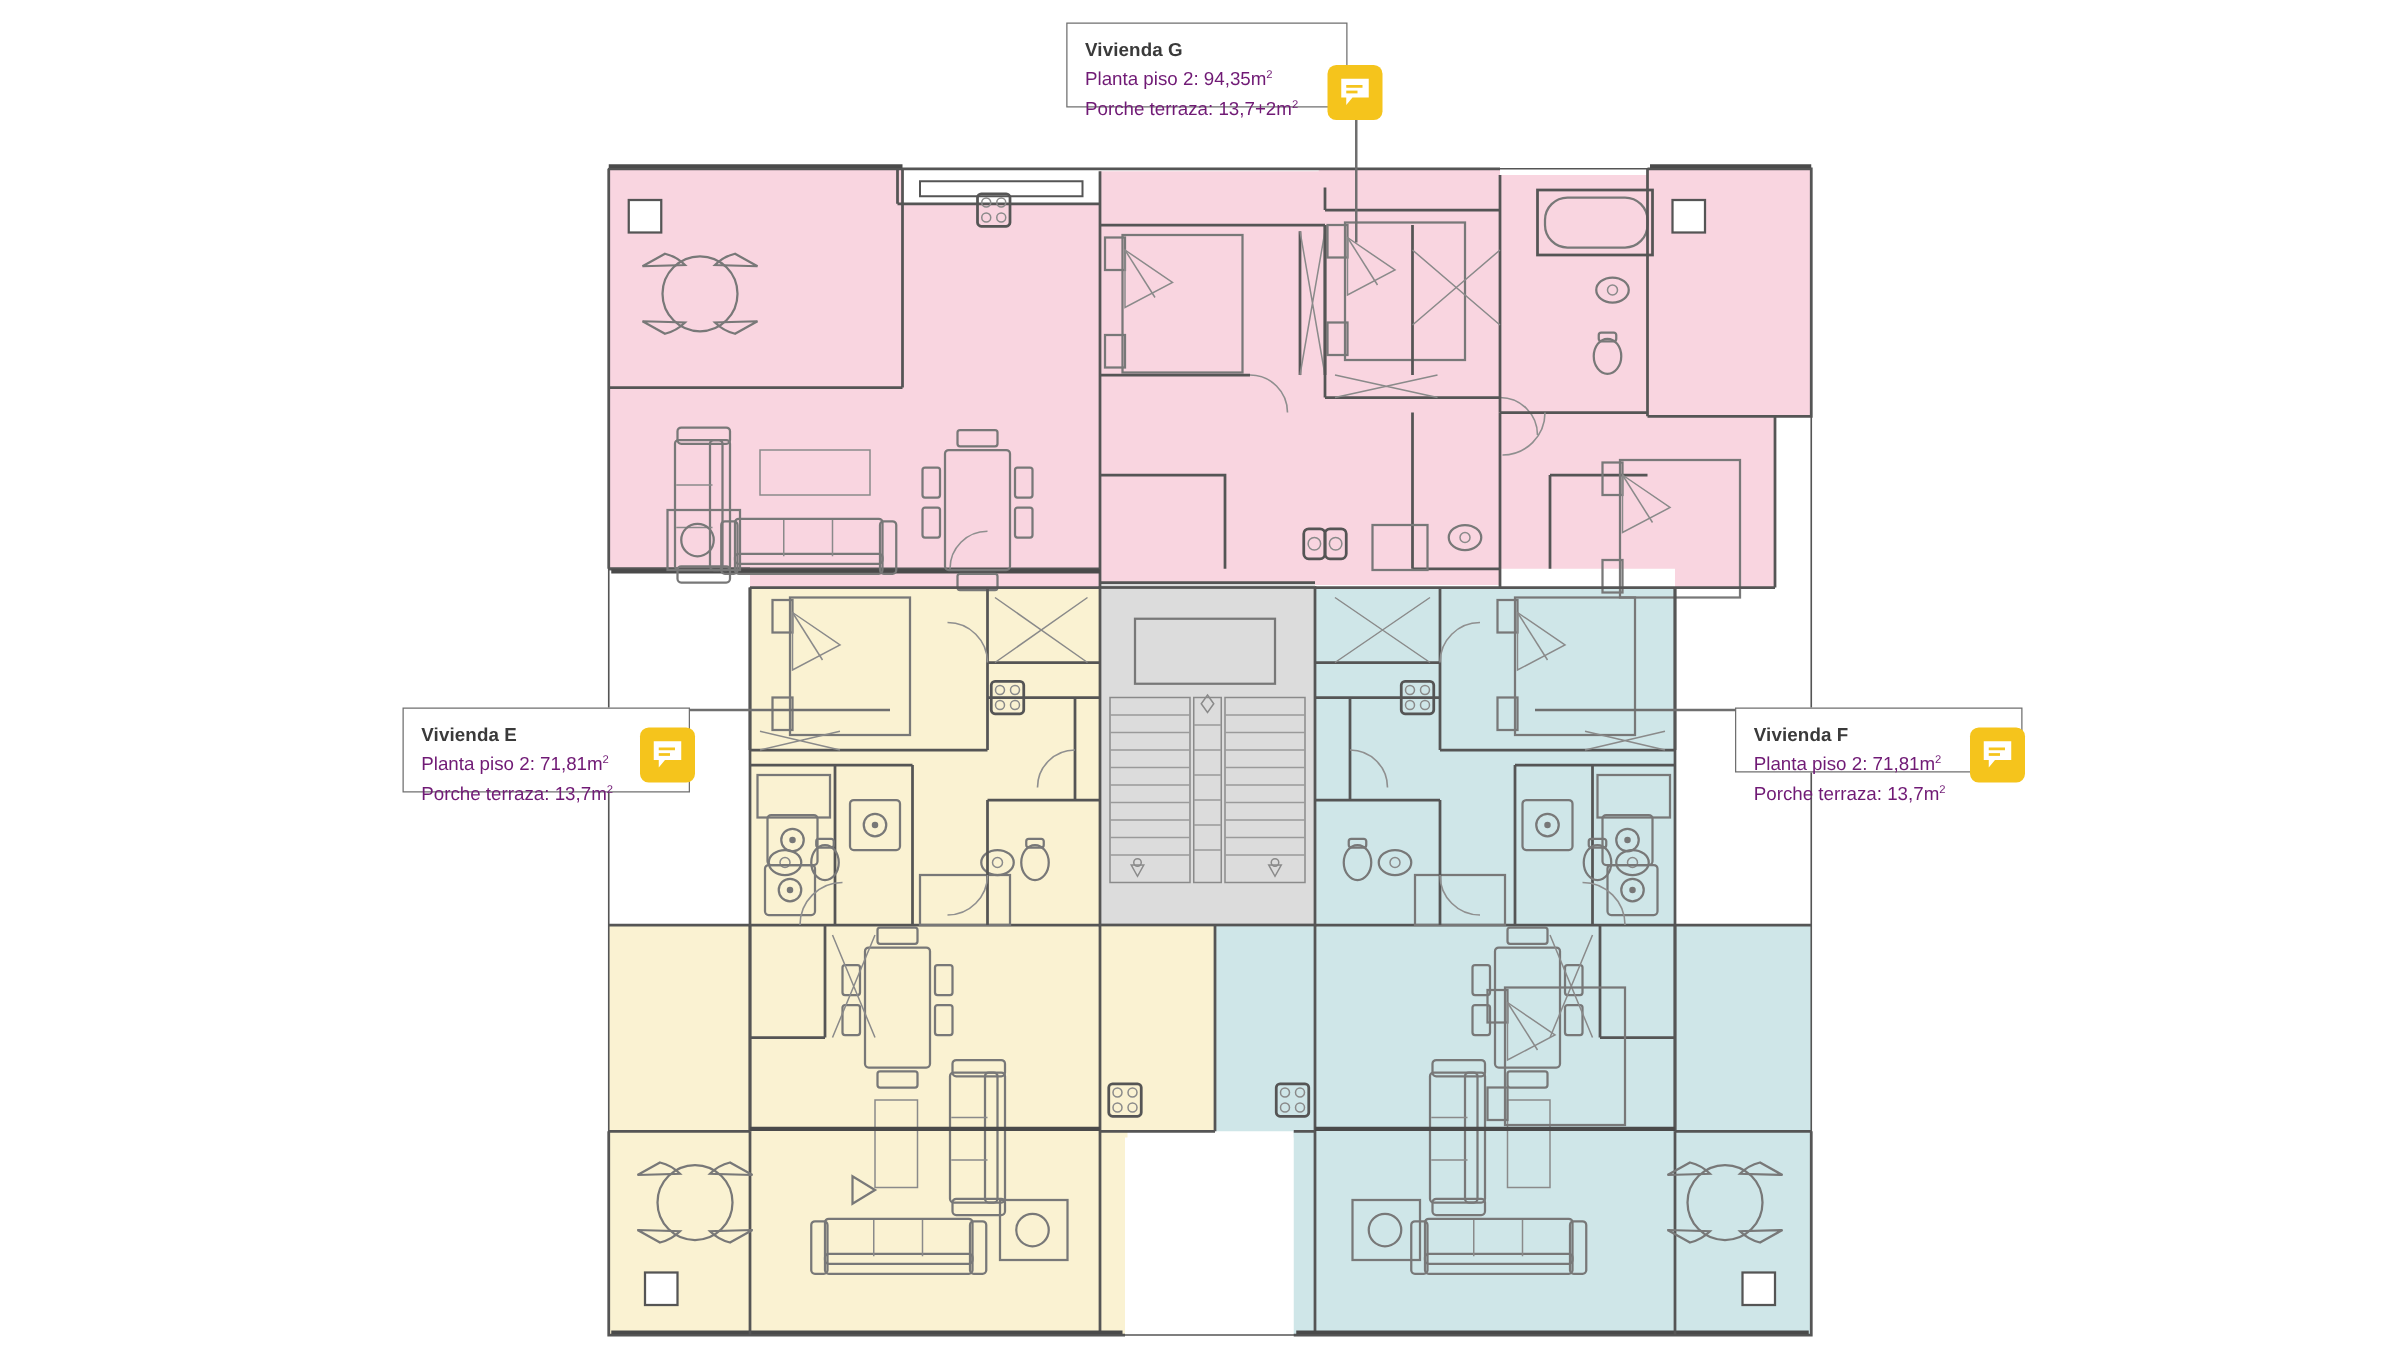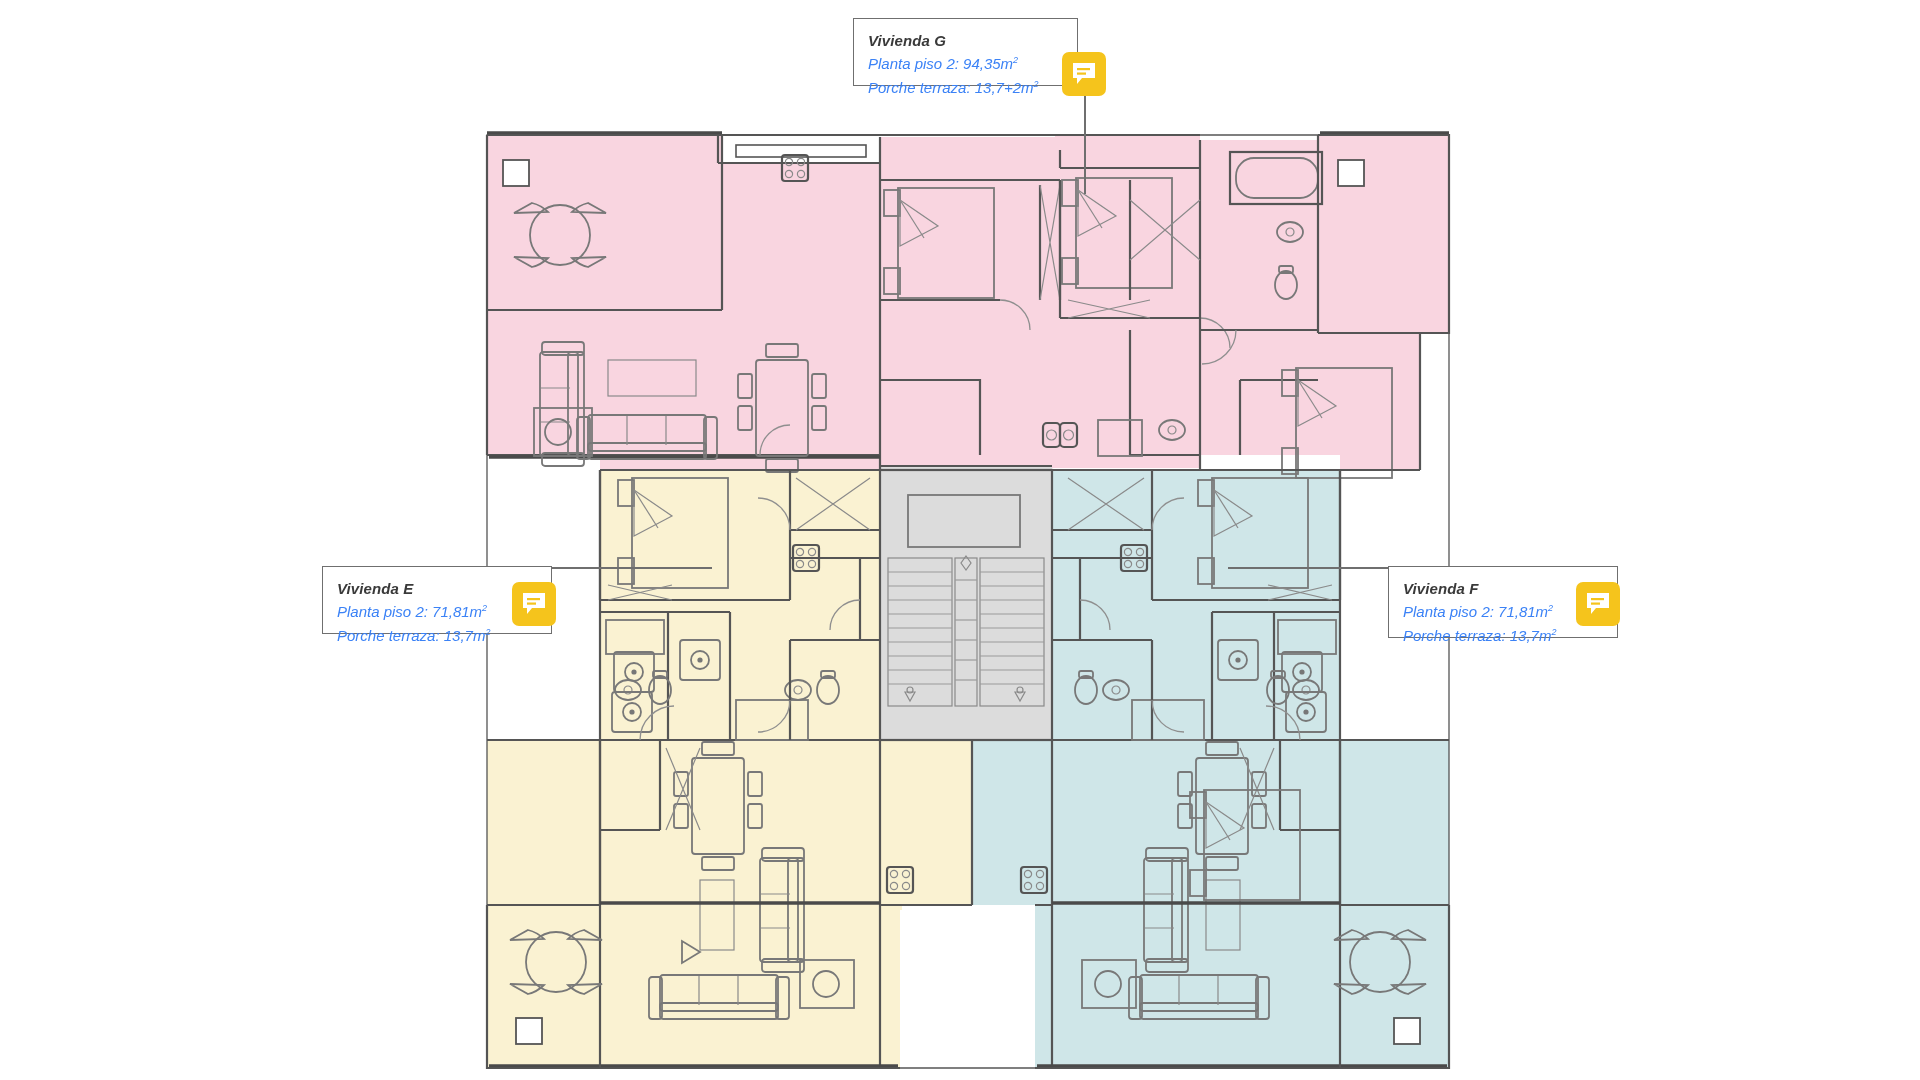--- a/index.html
+++ b/index.html
@@ -3,24 +3,24 @@
 <meta charset="utf-8">
 <title>Planta Piso 2</title>
 <style>
   html,body{margin:0;padding:0;background:#ffffff;}
   body{width:1920px;height:1080px;overflow:hidden;
        font-family:"Liberation Sans","DejaVu Sans",sans-serif;}
   #stage{position:relative;width:1920px;height:1080px;background:#fff;}
 
   
   .callout{position:absolute;border:1px solid #6f6f6f;background:#ffffff;
-           box-sizing:border-box;padding:10px 14px 11px 14px;font-style:italic;}
+           box-sizing:border-box;padding:10px 14px 11px 14px;}
   .callout .ctitle{font-size:15px;font-weight:bold;color:#3a3a3a;
            letter-spacing:.1px;line-height:1.55;white-space:nowrap;}
-  .callout .cline{font-size:15px;color:#3b82f6;line-height:1.55;white-space:nowrap;}
+  .callout .cline{font-size:15px;color:#701a75;line-height:1.55;white-space:nowrap;}
   .callout .cline sup{font-size:9px;vertical-align:super;}
 
   .cicon{position:absolute;width:44px;height:44px;border-radius:7px;
          background:#f5c41c;display:flex;align-items:center;justify-content:center;}
   .cicon svg{display:block;}
 
   .leader{position:absolute;background:#6f6f6f;}
 
   
   #plan{position:absolute;left:0;top:0;width:1920px;height:1080px;}
@@ -381,21 +381,21 @@
   </div>
   <div class="cicon" style="left:512px;top:582px;">
     <svg width="26" height="26" viewBox="0 0 26 26" aria-hidden="true">
       <path d="M2,2 H24 V17 H11 L6,23 V17 H2 Z" fill="#ffffff"></path>
       <rect x="6" y="7" width="13" height="2.2" fill="#f5c41c"></rect>
       <rect x="6" y="11.5" width="9" height="2.2" fill="#f5c41c"></rect>
     </svg>
   </div>
 
   <div class="leader" style="left:1228px;top:567px;width:160px;height:2px;"></div>
-  <div class="callout" style="left:1388px;top:566px;width:230px;height:72px;">
+  <div class="callout" style="left:1388px;top:566px;width:230px;height:52px;">
     <div class="ctitle">Vivienda F</div>
     <div class="cline">
       <span>Planta piso 2: 71,81m</span><sup>2</sup>
     </div>
     <div class="cline">
       <span>Porche terraza: 13,7m</span><sup>2</sup>
     </div>
   </div>
   <div class="cicon" style="left:1576px;top:582px;">
     <svg width="26" height="26" viewBox="0 0 26 26" aria-hidden="true">

